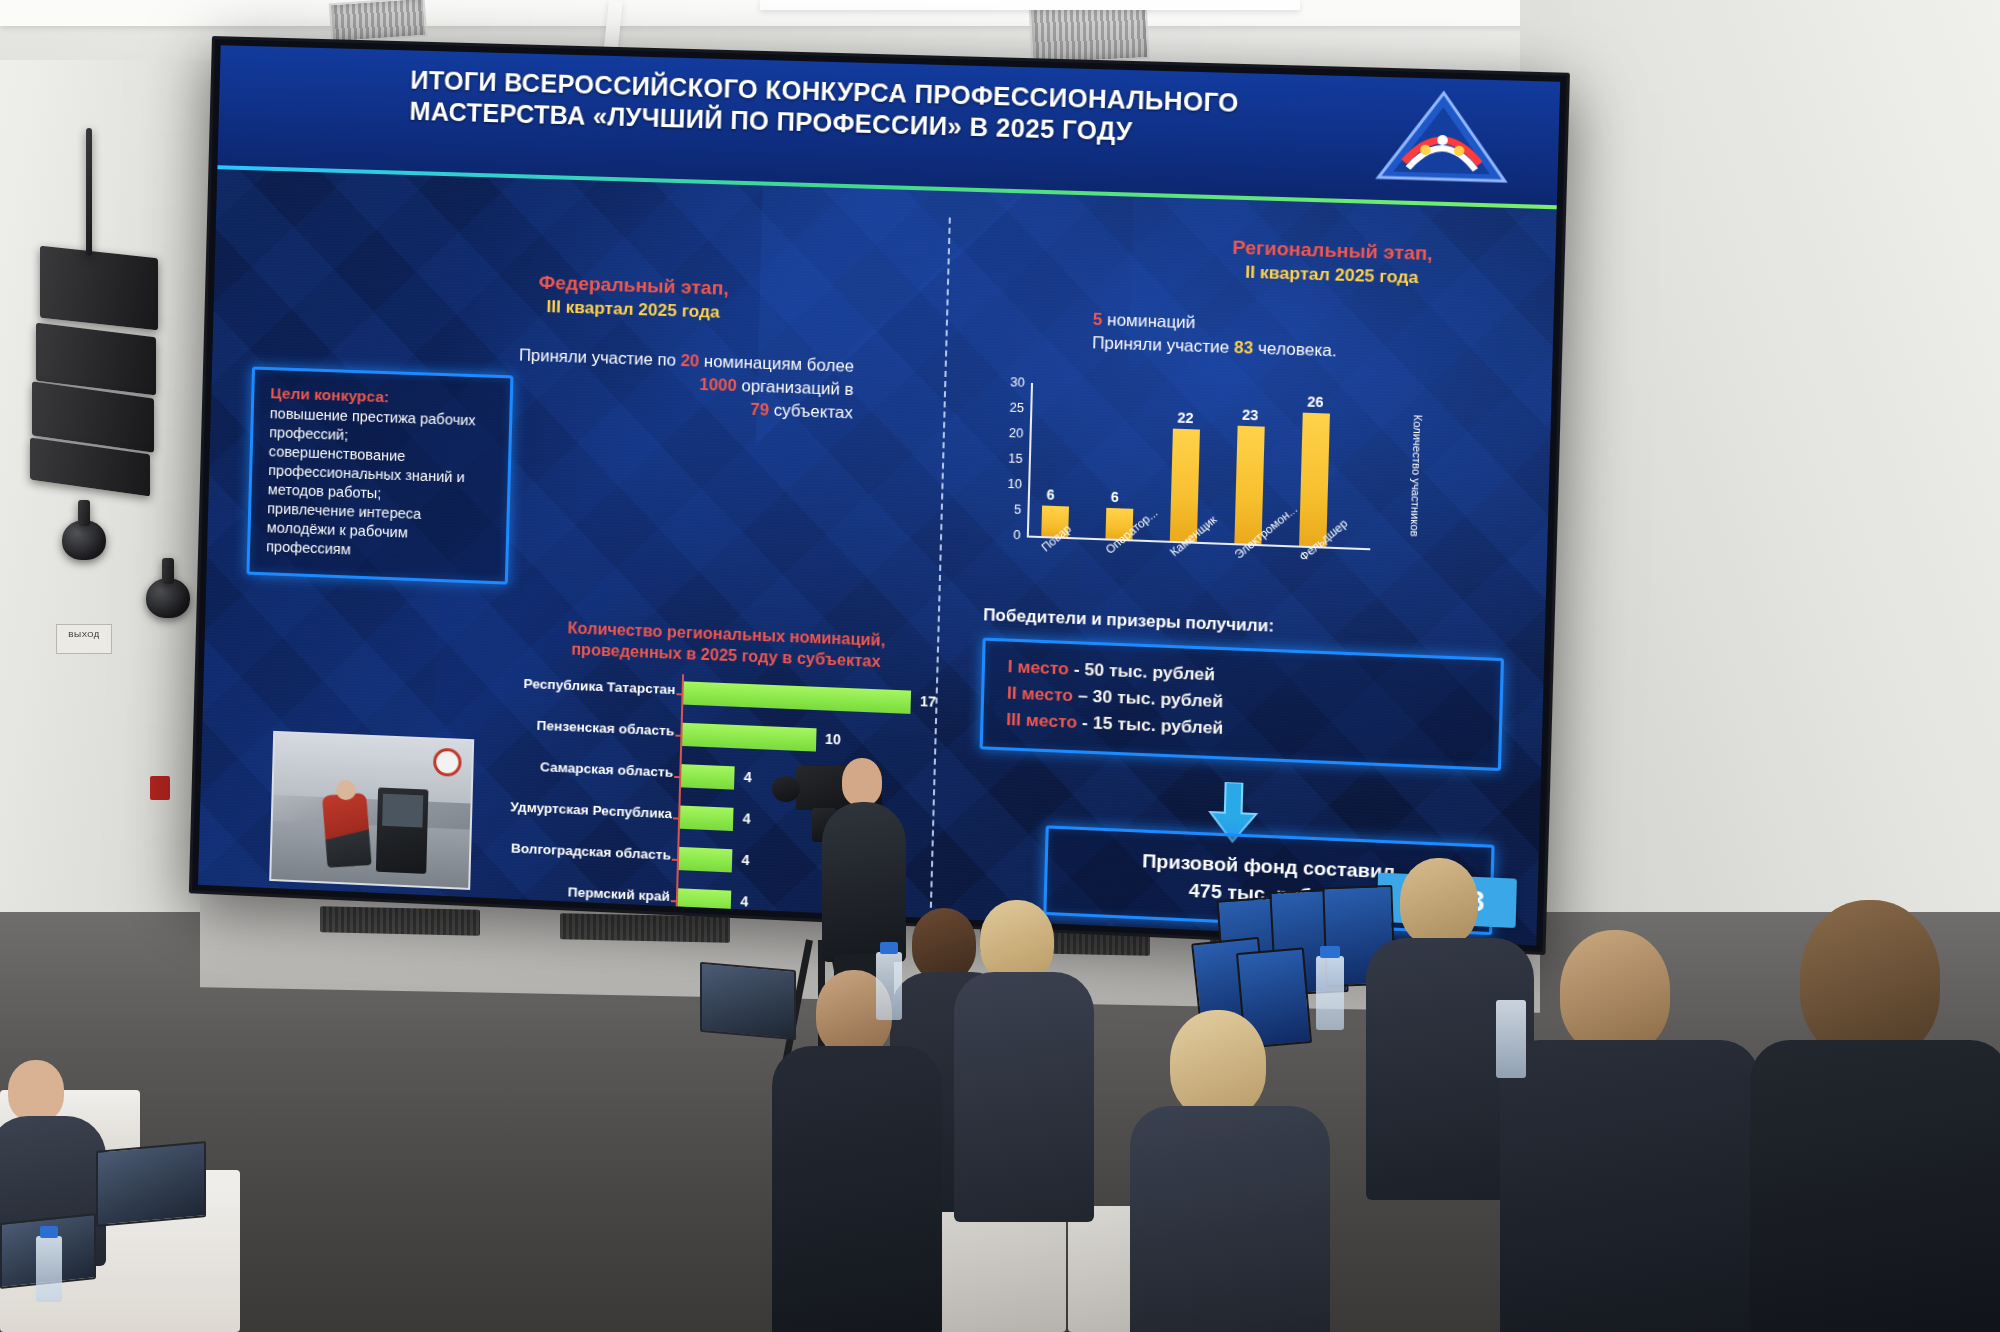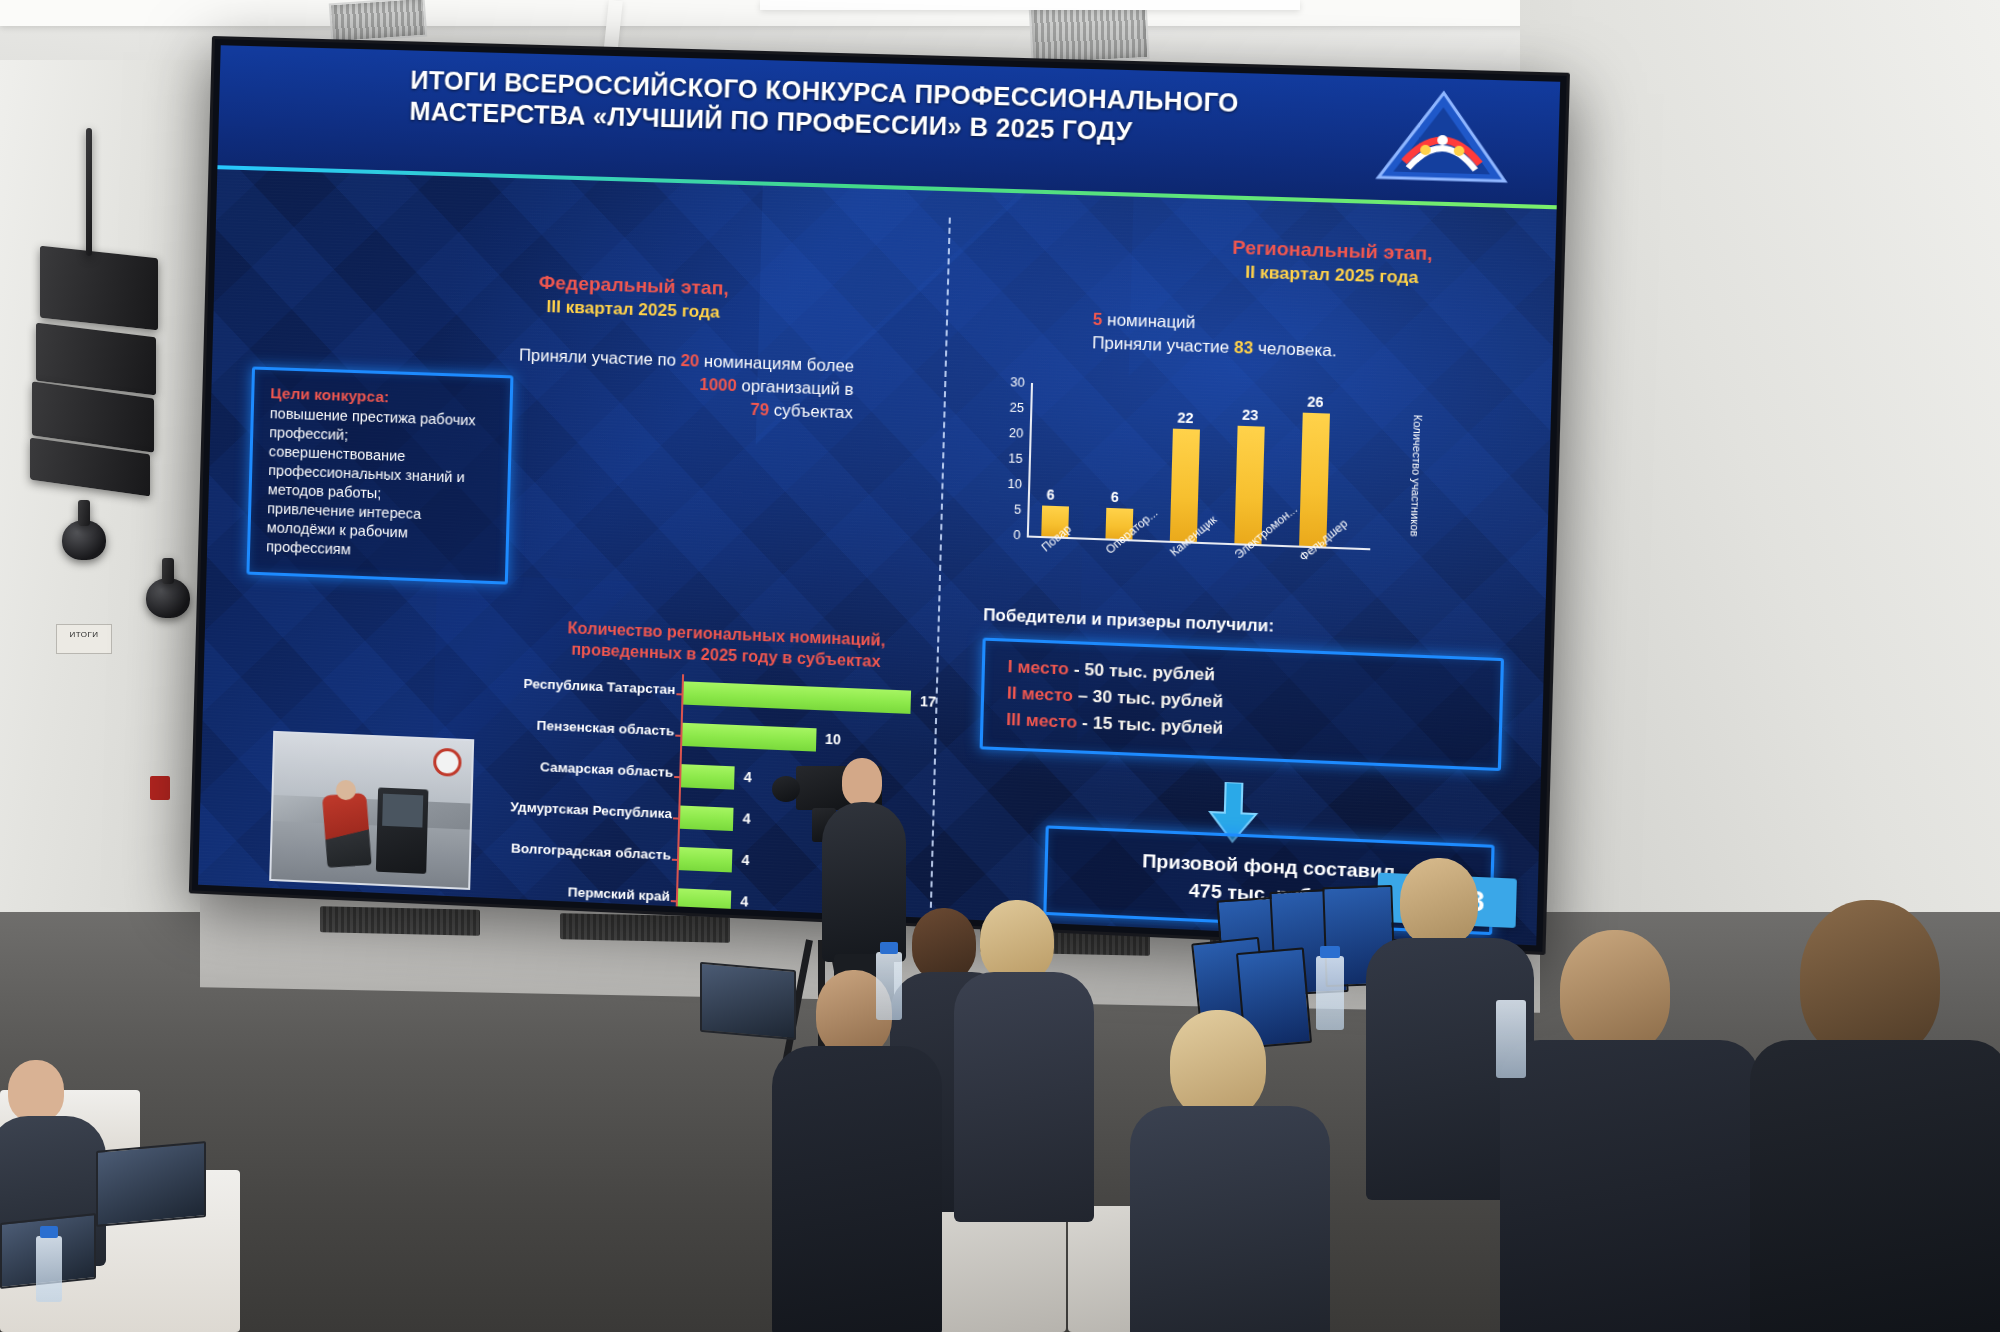--- a/index.html
+++ b/index.html
@@ -268,21 +268,21 @@
   <div class="speaker" style="left:32px;top:390px;width:122px;height:54px;transform:skewY(8deg);"></div>
   <div class="speaker" style="left:30px;top:446px;width:120px;height:42px;transform:skewY(8deg);"></div>
   <div class="speaker" style="left:86px;top:128px;width:6px;height:128px;"></div>
 
   <div class="cam-dome" style="left:62px;top:520px;width:44px;height:40px;"></div>
   <div class="cam-dome" style="left:146px;top:578px;width:44px;height:40px;"></div>
   <div class="speaker" style="left:78px;top:500px;width:12px;height:26px;"></div>
   <div class="speaker" style="left:162px;top:558px;width:12px;height:26px;"></div>
 
   <div class="exit-sign" style="left:56px;top:624px;">
-    <span>ИТОГИ</span>
+    <span>ВЫХОД</span>
   </div>
   <div class="fire-box" style="left:150px;top:776px;"></div>
 
   <div class="stage-front"></div>
   <div class="stage-vent" style="left:320px;top:908px;width:160px;transform:skewY(1.2deg);"></div>
   <div class="stage-vent" style="left:560px;top:915px;width:170px;transform:skewY(1.2deg);"></div>
   <div class="stage-vent" style="left:980px;top:928px;width:170px;transform:skewY(1.2deg);"></div>
   <div class="stage-vent" style="left:1210px;top:935px;width:150px;transform:skewY(1.2deg);"></div>
 
   <div class="screen-wrap">

